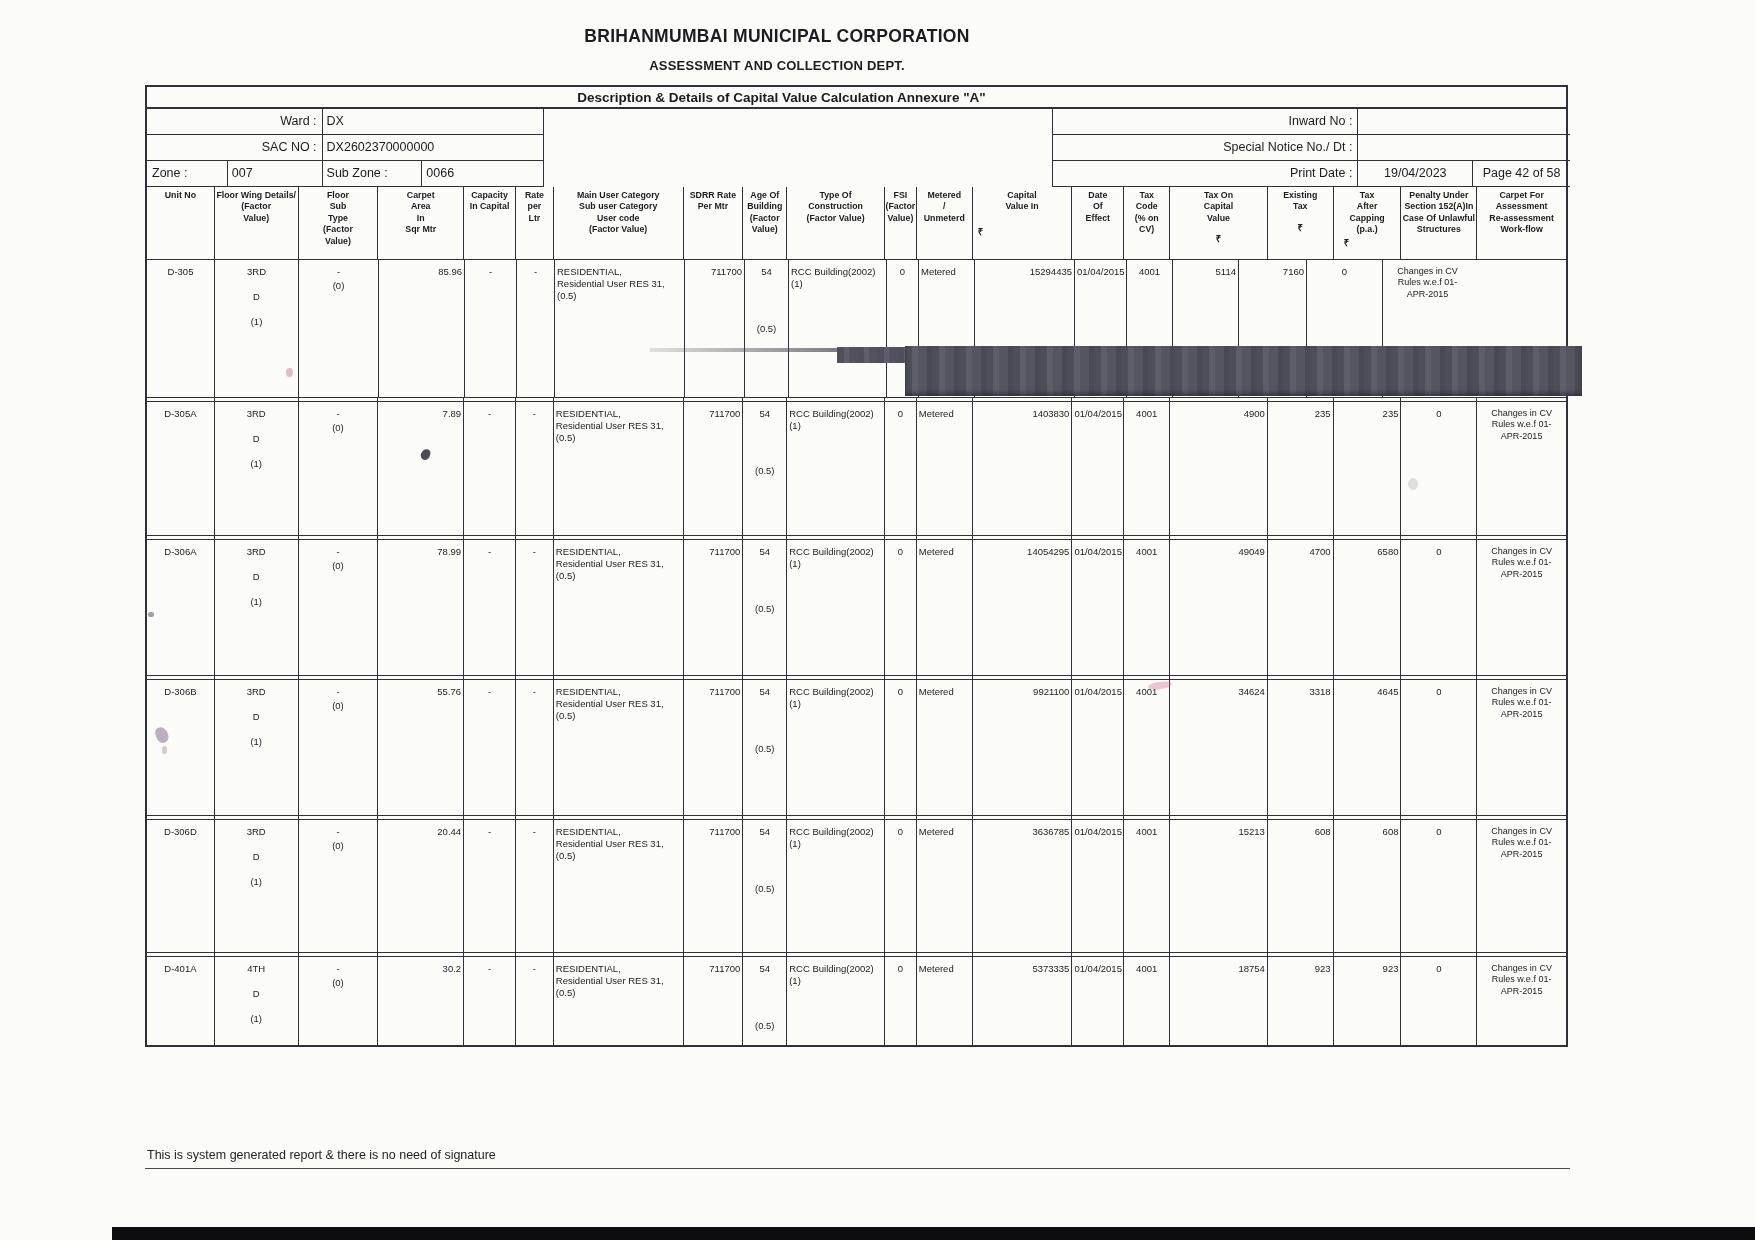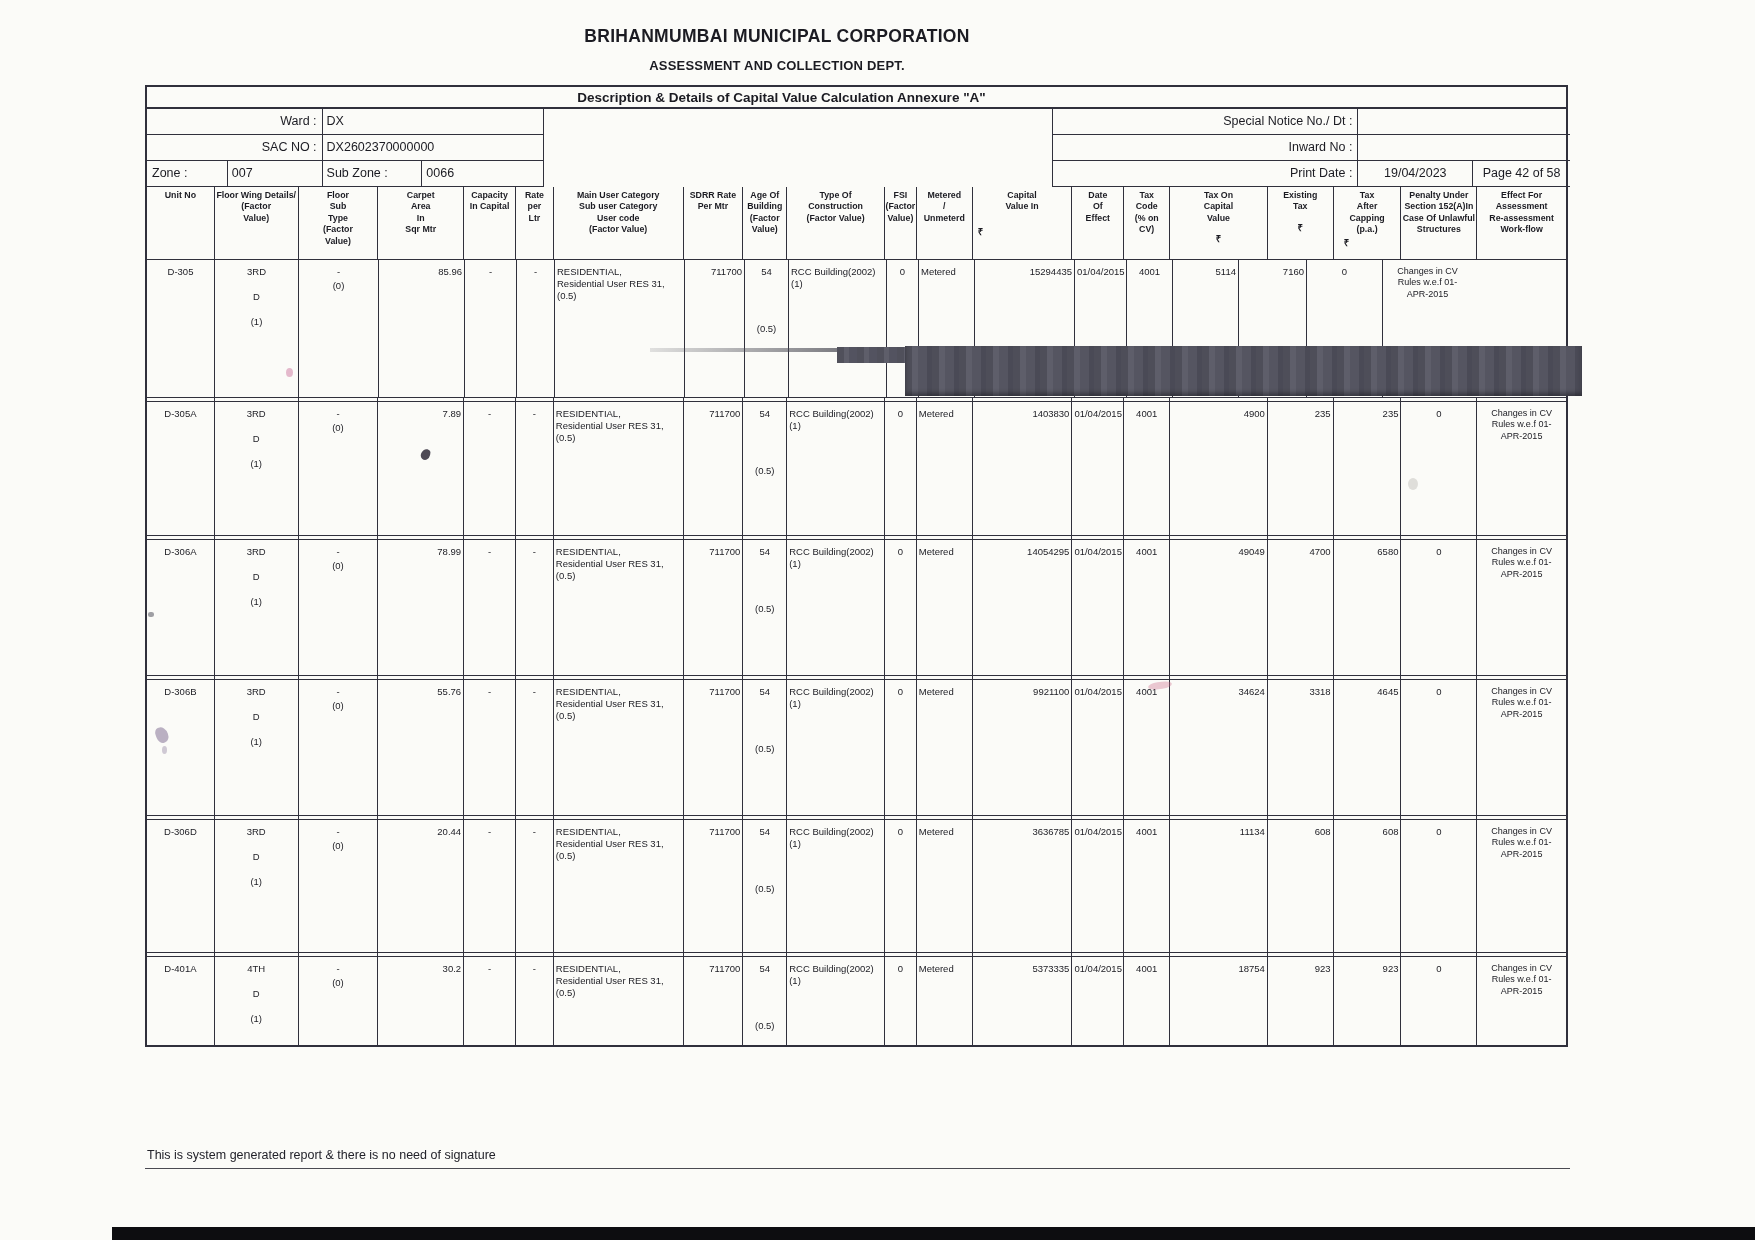--- a/index.html
+++ b/index.html
@@ -90,25 +90,25 @@
         </div>
         <div class="irow">
           <div class="ilab" style="width:80px; text-align:left; padding-left:5px">Zone :</div>
           <div class="ival" style="width:95px">007</div>
           <div class="ival" style="width:100px">Sub Zone :</div>
           <div class="ival" style="width:122px">0066</div>
         </div>
       </div>
       <div class="info-right">
         <div class="irow">
+          <div class="ilab" style="width:305px">Inward No :</div>
+          <div class="ival" style="width:213px"></div>
+        </div>
+        <div class="irow">
           <div class="ilab" style="width:305px">Special Notice No./ Dt :</div>
-          <div class="ival" style="width:213px"></div>
-        </div>
-        <div class="irow">
-          <div class="ilab" style="width:305px">Inward No :</div>
           <div class="ival" style="width:213px"></div>
         </div>
         <div class="irow">
           <div class="ilab" style="width:305px">Print Date :</div>
           <div class="ival" style="width:115px; text-align:center; padding-left:0">19/04/2023</div>
           <div class="ival" style="width:98px; text-align:center; padding-left:0">Page 42 of  58</div>
         </div>
       </div>
     </div>
 
@@ -208,21 +208,21 @@
           <span class="hl">(p.a.)</span>
           <span class="rupee">₹</span>
         </div>
         <div class="hcell" style="width: 76px;">
           <span class="hl">Penalty Under</span>
           <span class="hl">Section 152(A)In</span>
           <span class="hl">Case Of Unlawful</span>
           <span class="hl">Structures</span>
         </div>
         <div class="hcell" style="width: 89px;">
-          <span class="hl">Effect For</span>
+          <span class="hl">Carpet For</span>
           <span class="hl">Assessment</span>
           <span class="hl">Re-assessment</span>
           <span class="hl">Work-flow</span>
         </div>
       </div>
     <div class="tbody">
         <div class="datarow" style="height: 137px;">
           <div class="cell al-c colc0" style="width: 68px;">
             <span class="ln">D-305</span>
           </div>
@@ -638,21 +638,21 @@
           <div class="cell al-r colc12" style="width: 100px;">
             <span class="ln">3636785</span>
           </div>
           <div class="cell al-l colc13" style="width: 52px;">
             <span class="ln">01/04/2015</span>
           </div>
           <div class="cell al-c colc14" style="width: 46px;">
             <span class="ln">4001</span>
           </div>
           <div class="cell al-r colc15" style="width: 98px;">
-            <span class="ln">11134</span>
+            <span class="ln">15213</span>
           </div>
           <div class="cell al-r colc16" style="width: 66px;">
             <span class="ln">608</span>
           </div>
           <div class="cell al-r colc17" style="width: 68px;">
             <span class="ln">608</span>
           </div>
           <div class="cell al-c colc18" style="width: 76px;">
             <span class="ln">0</span>
           </div>

